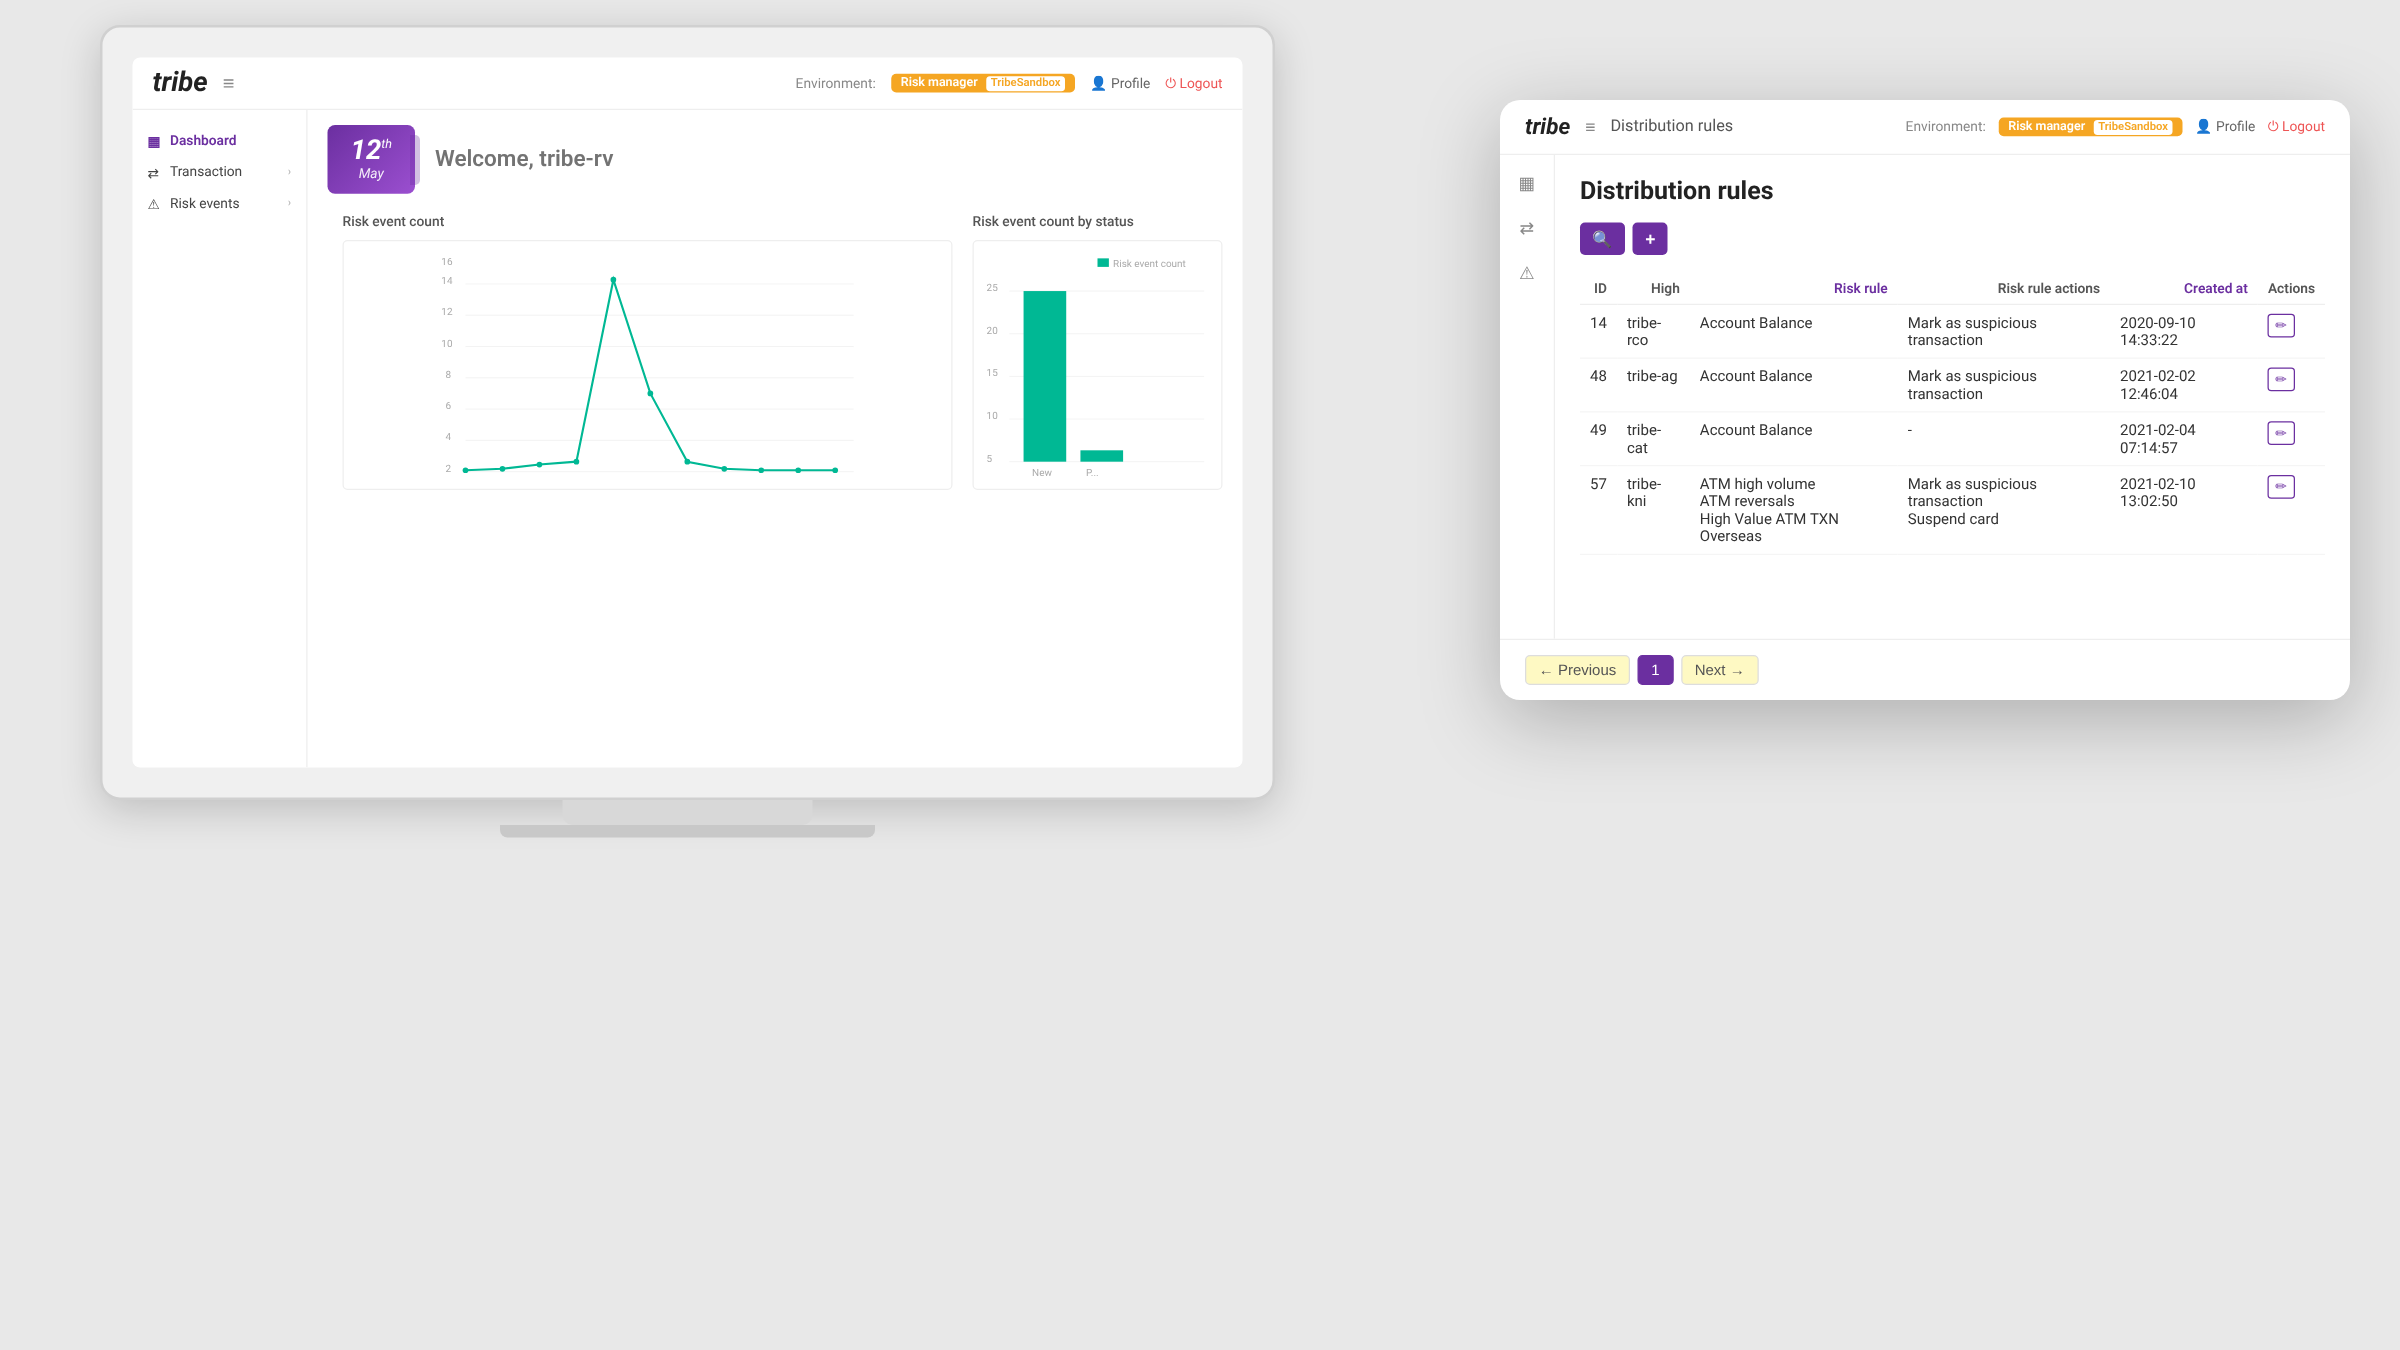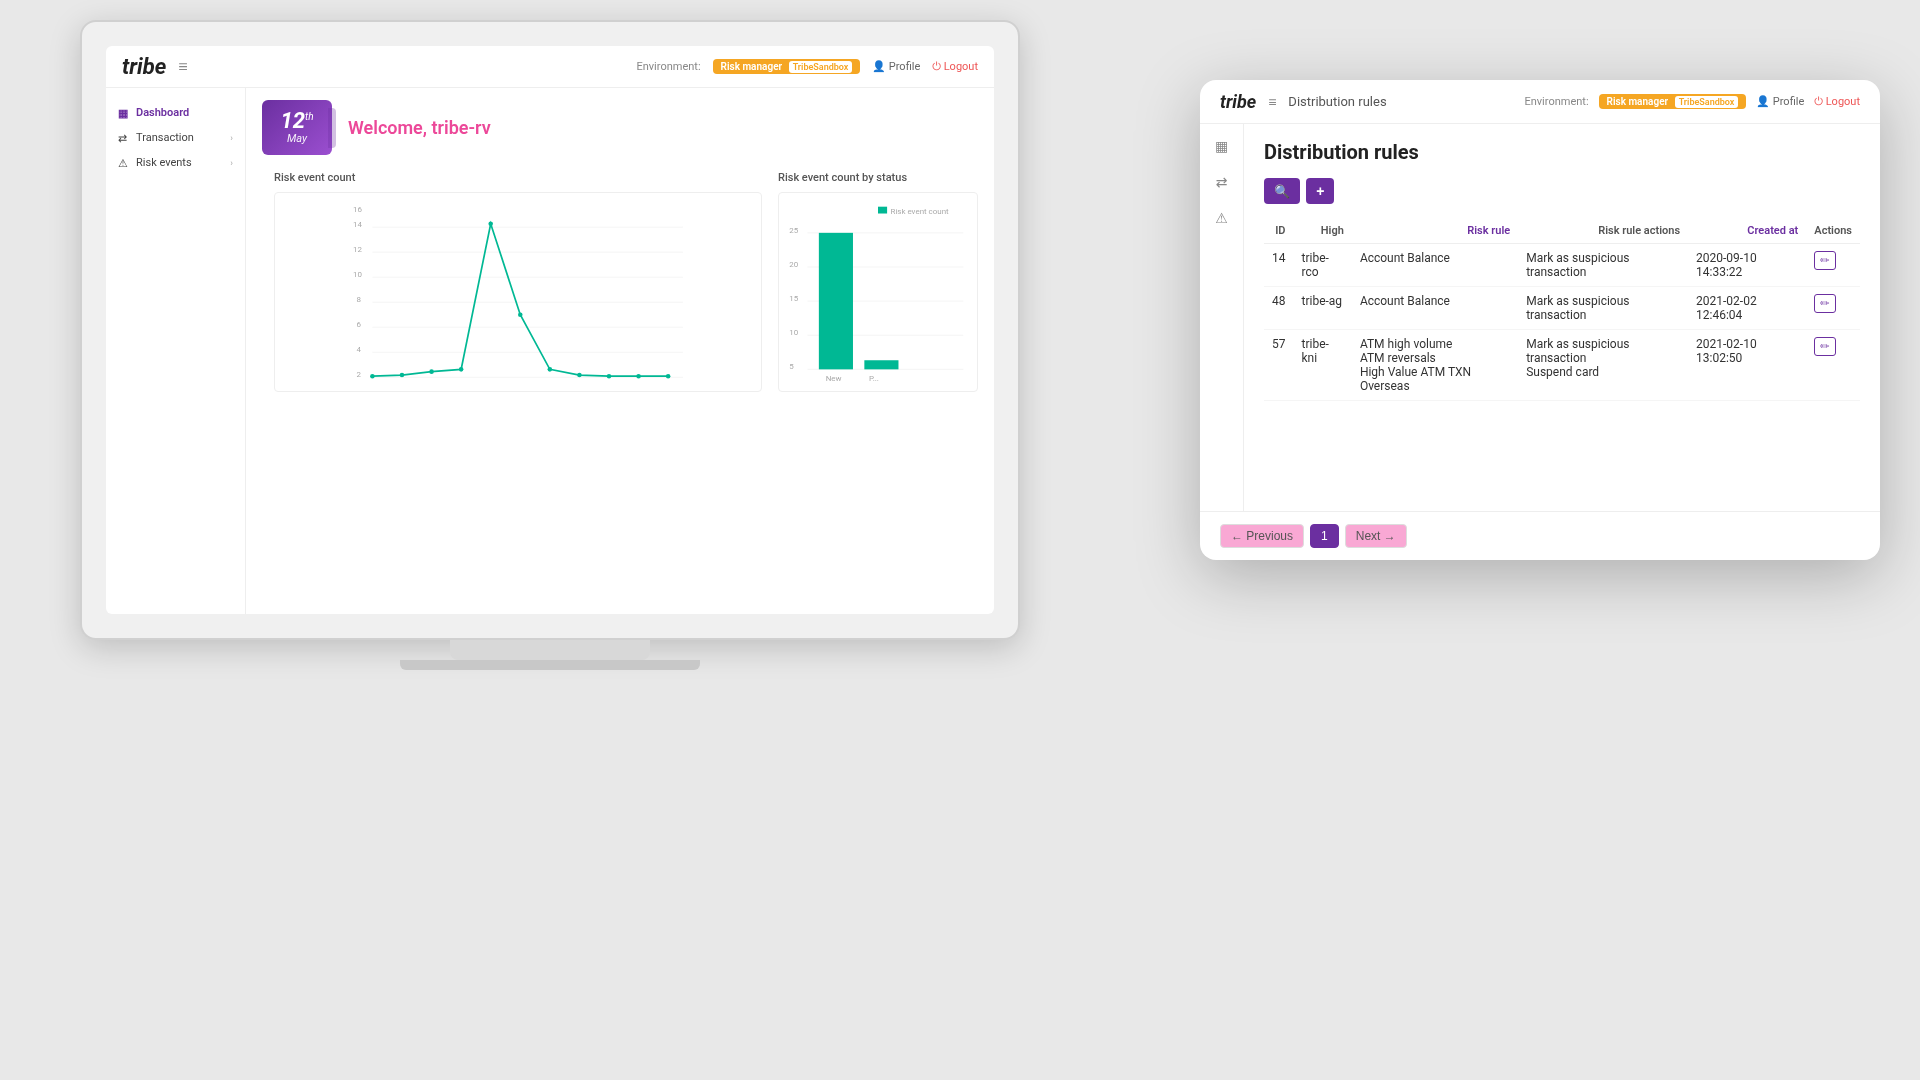--- a/index.html
+++ b/index.html
@@ -194,21 +194,21 @@
     }
 
     .date-month {
       font-size: 11px;
       opacity: 0.9;
     }
 
     .welcome-text {
       font-size: 18px;
       font-weight: 600;
-      color: #ec4899;
+      color: #737373;
       text-align: center;
     }
 
     
     .charts-row {
       display: flex;
       gap: 16px;
       padding-left: 12px;
     }
 
@@ -432,21 +432,21 @@
       align-items: center;
       gap: 6px;
       padding: 12px 20px;
       border-top: 1px solid #eee;
     }
 
     .pagination-btn {
       padding: 4px 10px;
       border: 1px solid #ddd;
       border-radius: 4px;
-      background: #f9a8d4;
+      background: #fef9c3;
       color: #555;
       font-size: 12px;
       cursor: pointer;
     }
 
     .pagination-btn.active {
       background: #6b2fa0;
       color: #fff;
       border-color: #6b2fa0;
     }
@@ -684,20 +684,30 @@
       <td>48</td>
       <td>tribe-ag</td>
       <td>Account Balance</td>
       <td>Mark as suspicious transaction</td>
       <td>2021-02-02 12:46:04</td>
       <td>
         <button class="edit-btn">✏</button>
       </td>
     </tr>
             <tr>
+      <td>49</td>
+      <td>tribe-cat</td>
+      <td>Account Balance</td>
+      <td>-</td>
+      <td>2021-02-04 07:14:57</td>
+      <td>
+        <button class="edit-btn">✏</button>
+      </td>
+    </tr>
+            <tr>
       <td>57</td>
       <td>tribe-kni</td>
       <td>ATM high volume<br>ATM reversals<br>High Value ATM TXN Overseas</td>
       <td>Mark as suspicious transaction<br>Suspend card</td>
       <td>2021-02-10 13:02:50</td>
       <td>
         <button class="edit-btn">✏</button>
       </td>
     </tr>
           </tbody>

